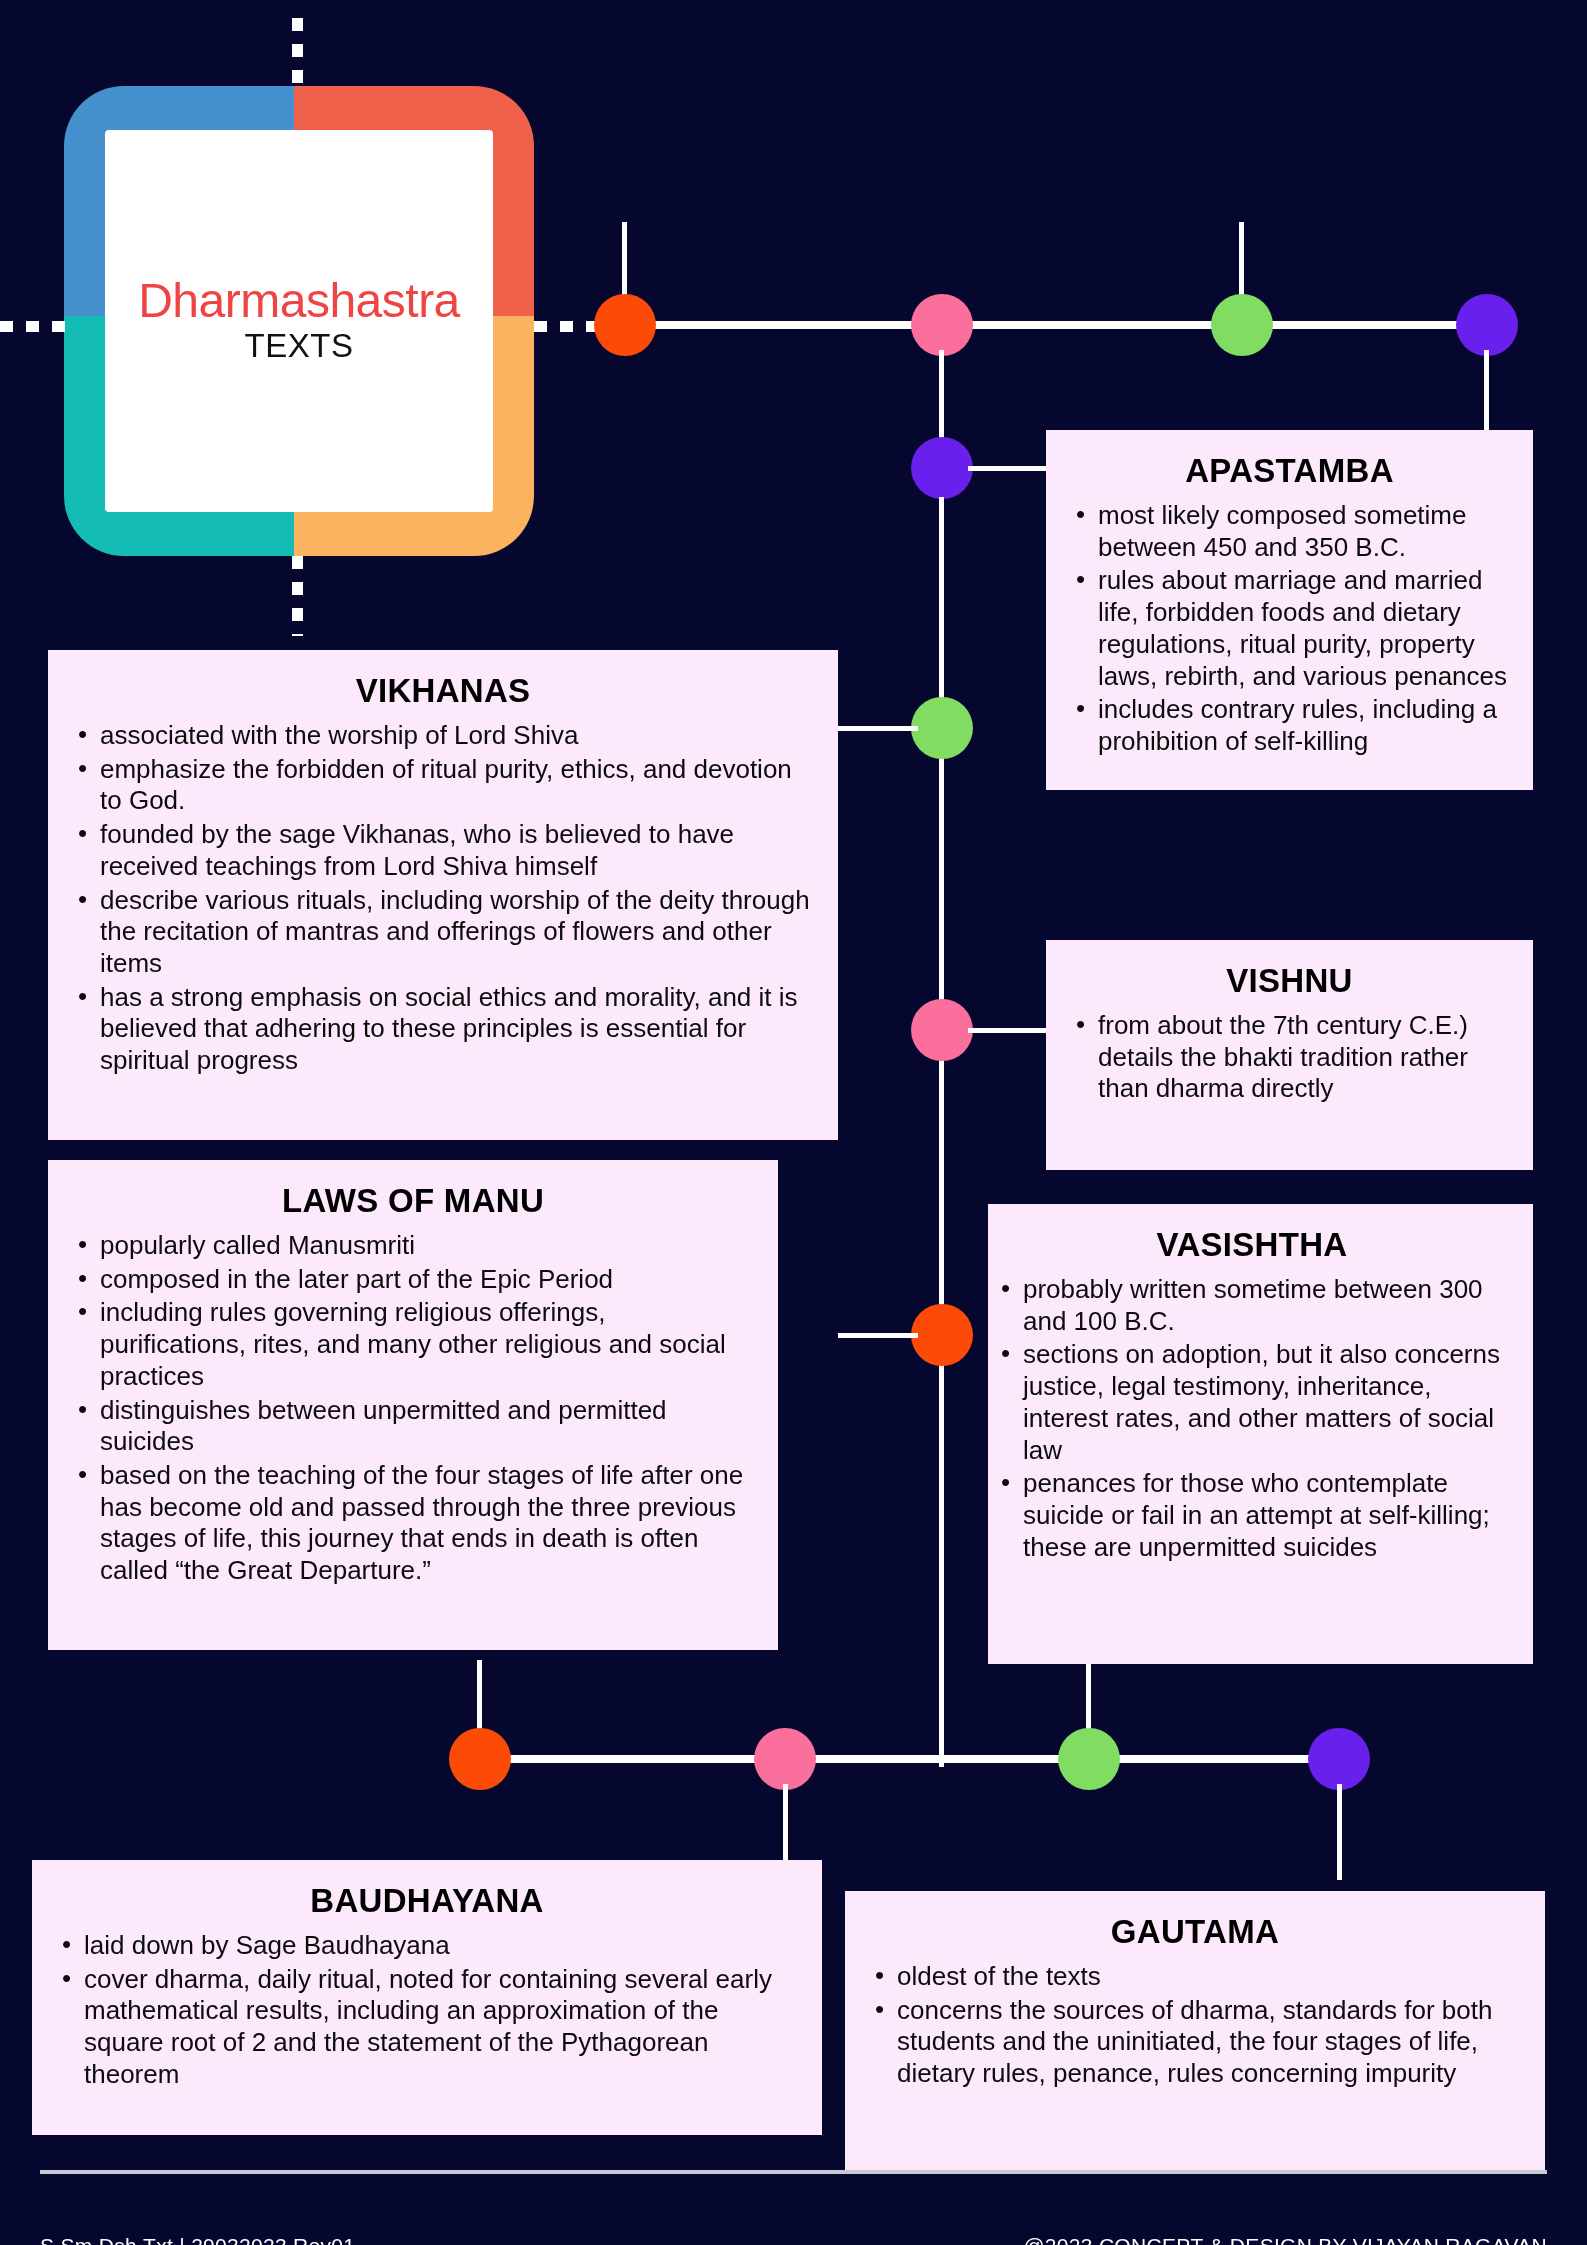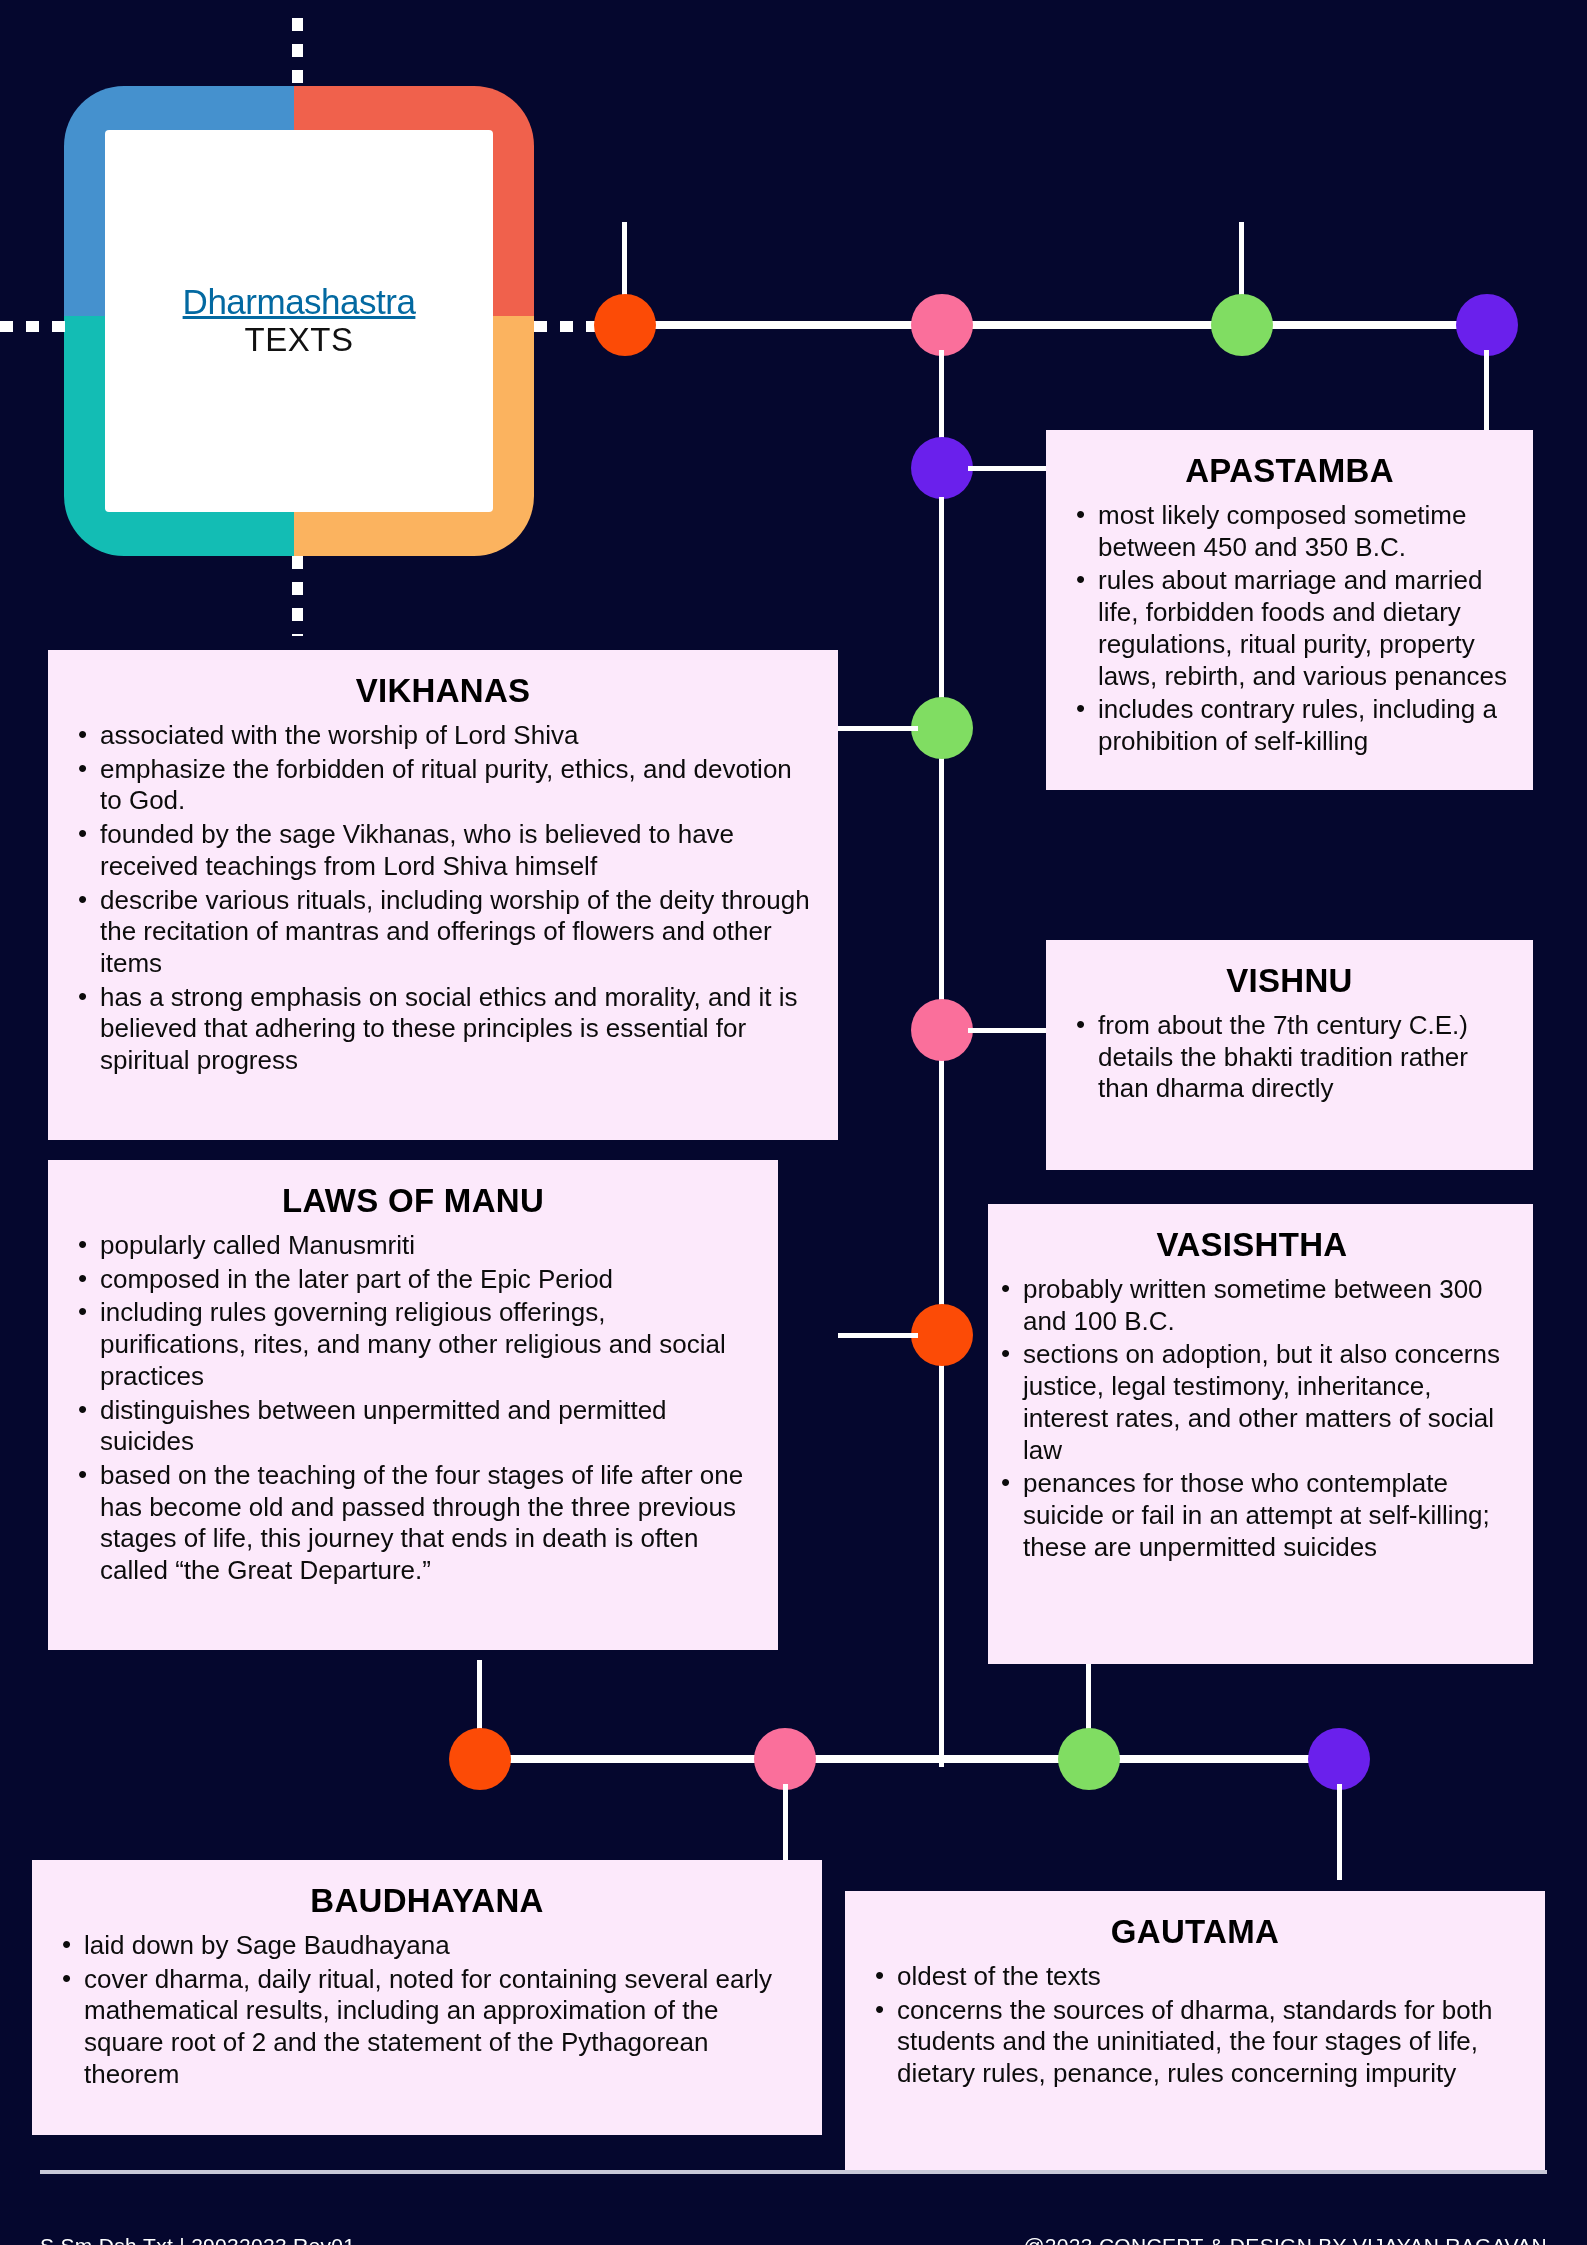--- a/index.html
+++ b/index.html
@@ -16,21 +16,21 @@
   .logo-quad { position:absolute; width:240px; height:240px; }
   .q-tl { left:0;   top:0;   border-top-left-radius:60px; }
   .q-tr { right:0;  top:0;   border-top-right-radius:60px; }
   .q-bl { left:0;   bottom:0;border-bottom-left-radius:60px; }
   .q-br { right:0;  bottom:0;border-bottom-right-radius:60px; }
   #logo-center {
     position:absolute; left:50%; top:50%; transform:translate(-50%,-50%);
     width:388px; height:382px; background:#ffffff; border-radius:4px;
     display:flex; flex-direction:column; align-items:center; justify-content:center;
   }
-  #logo-title { font-size:35px; color:#0369a1; letter-spacing:-0.5px; line-height:1; font-weight:400;text-decoration:underline; }
+  #logo-title { font-size:48px; color:#ef4444; letter-spacing:-0.5px; line-height:1; font-weight:400; }
   #logo-sub { font-size:33px; color:#111; letter-spacing:0.5px; margin-top:2px; font-weight:400; }
 
   
   .dash-v {
     position:absolute; width:11px; background-image:
       repeating-linear-gradient(to bottom,#fff 0 13px, transparent 13px 26px);
   }
   .dash-h {
     position:absolute; height:11px; background-image:
       repeating-linear-gradient(to right,#fff 0 13px, transparent 13px 26px);

